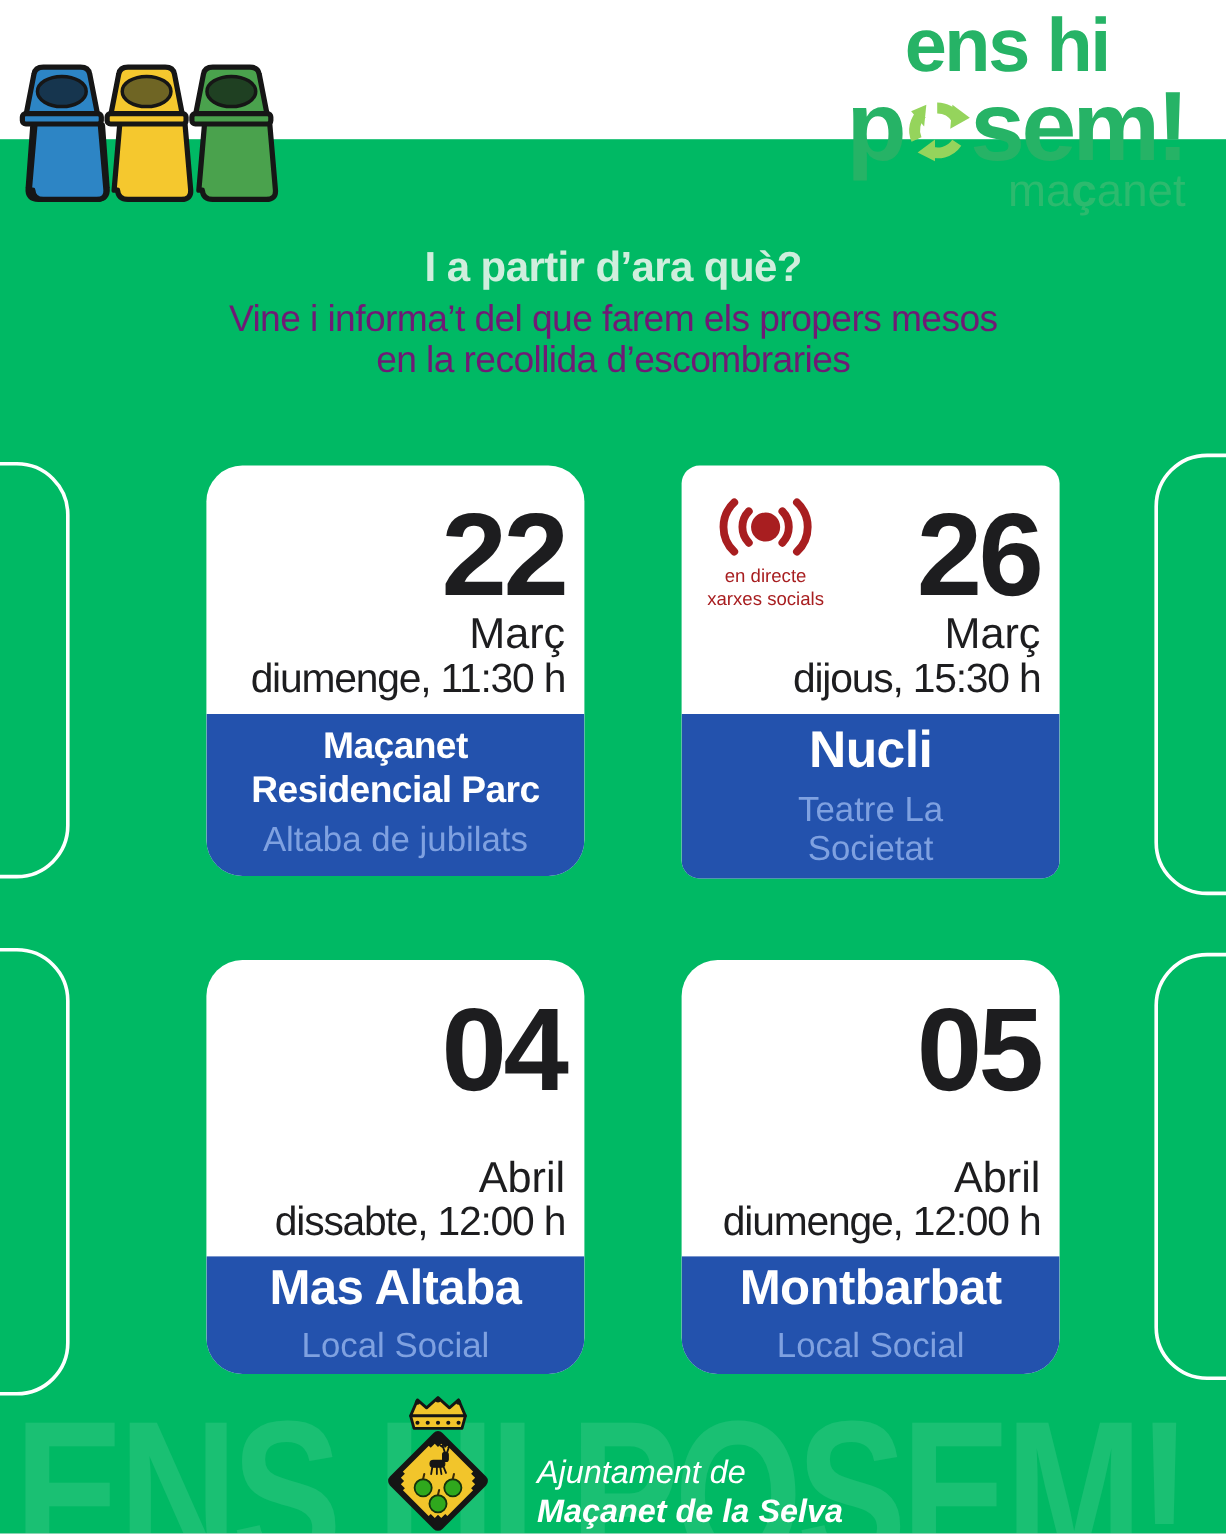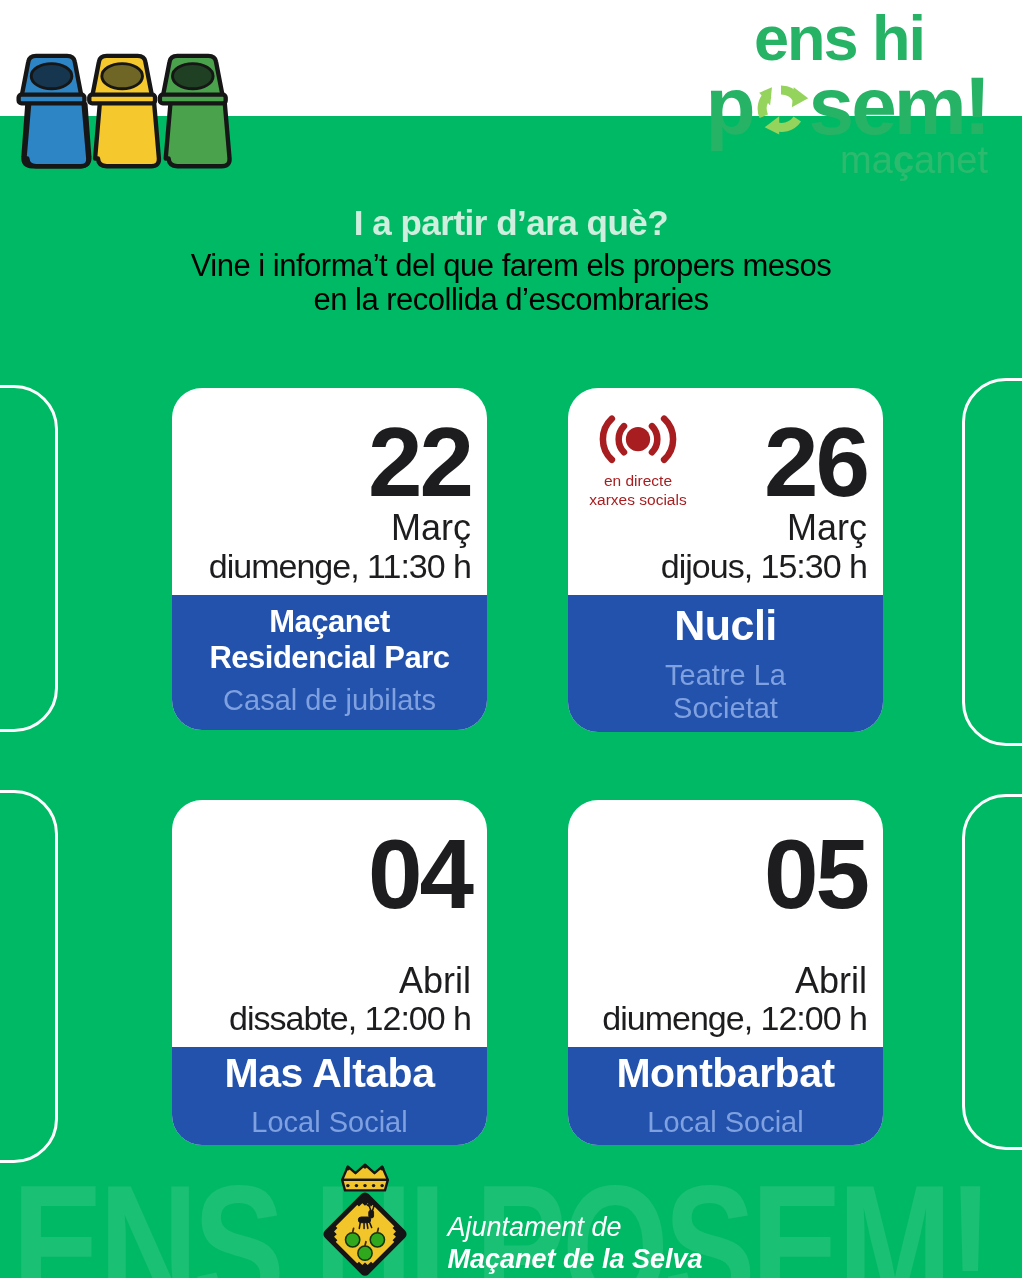--- a/index.html
+++ b/index.html
@@ -35,41 +35,41 @@
   .logo-line3 .cedilla{ font-weight:800; }
 
   
   .intro-title{
     position:absolute; top:203px; left:0; width:100%;
     text-align:center; font-size:35px; font-weight:700; color:#cfeedd;
     letter-spacing:-0.5px;
   }
   .intro-sub{
     position:absolute; top:249px; left:0; width:100%;
-    text-align:center; font-size:31px; font-weight:400; color:#000000;
+    text-align:center; font-size:31px; font-weight:400; color:#701a75;
     line-height:1.1; letter-spacing:-0.5px;
   }
 
   
   .edge{
     position:absolute; width:162px; border:3px solid #ffffff; border-radius:44px;
     background:transparent;
   }
   .edge-l1{ left:-104px; top:385px; height:347px; }
   .edge-l2{ left:-104px; top:790px; height:373px; }
   .edge-r1{ left:962px; top:378px; height:368px; }
   .edge-r2{ left:962px; top:794px; height:356px; }
 
   
   .card{
     position:absolute; width:315px; border-radius:30px; overflow:hidden;
     background:#ffffff; display:flex; flex-direction:column;
   }
   .card-1{ left:172px; top:388px; height:342px; }
-  .card-2{ left:568px; top:388px; height:344px; }
+  .card-2{ left:568px; top:388px; height:344px;border-radius:15px; }
   .card-3{ left:172px; top:800px; height:345px; }
   .card-4{ left:568px; top:800px; height:345px; }
 
   .card-top{
     flex:1; position:relative; display:flex; flex-direction:column;
     align-items:flex-end; padding:8px 16px 10px; color:#1d1d1f;margin-top:20px;
   }
   .day{ font-size:98px; font-weight:700; letter-spacing:-3px; line-height:0.95; }
   .month{ font-size:36px; font-weight:400; margin-top:auto; line-height:1.05; }
   .datetime{ font-size:34px; font-weight:400; letter-spacing:-1px; line-height:1.05;
@@ -183,21 +183,21 @@
     <div class="card-top">
       <div class="day">22</div>
       <div class="month">Març</div>
       <div class="datetime">diumenge, 11:30 h</div>
     </div>
     <div class="card-blue">
       <div class="place place-sm">
         <div>Maçanet</div>
         <div>Residencial Parc</div>
       </div>
-      <div class="venue">Casal de jubilats</div>
+      <div class="venue">Altaba de jubilats</div>
     </div>
   </div>
 
   <div class="card card-2">
     <div class="card-top">
       <div class="live-badge">
         <svg viewBox="0 0 96 60" aria-hidden="true">
           <circle cx="48" cy="27" r="13" fill="#a81e20"></circle>
           <g fill="none" stroke="#a81e20" stroke-width="7" stroke-linecap="round">
             <path d="M33 13 a20 20 0 0 0 0 28"></path>

